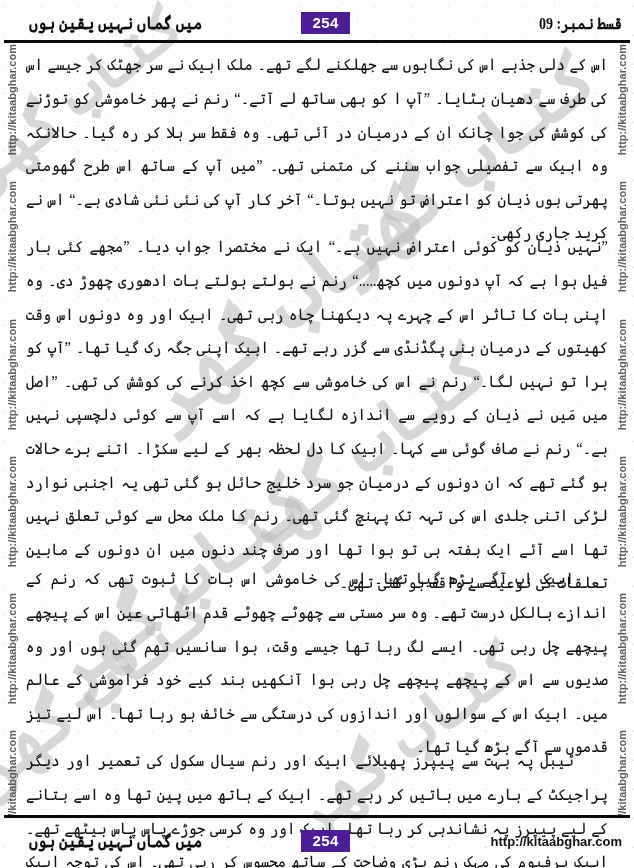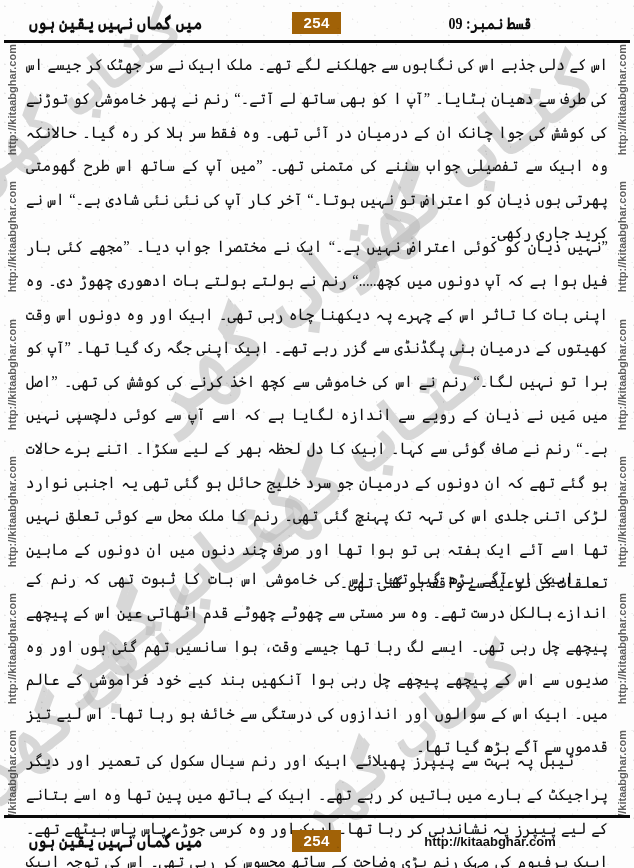--- a/index.html
+++ b/index.html
@@ -50,32 +50,32 @@
   }
   .band--header { top: 6px; }
   .band--footer { top: 824px; }
 
   .band-side {
     width: 228px;
     flex: 0 0 228px;
     display: flex;
     align-items: center;
   }
-  .band-side--start { justify-content: center; padding-right: 30px; }
+  .band-side--start { justify-content: flex-start; padding-right: 12px; }
   .band-side--end   { justify-content: flex-end;   padding-left: 29px; }
 
   .band-center {
     flex: 1 1 auto;
     display: flex;
     justify-content: center;
     align-items: center;
   }
 
   .page-badge {
-    background: #a16207;
+    background: #4c1d95;
     color: #ffffff;
     font-family: "Liberation Sans", sans-serif;
     font-weight: bold;
     font-size: 15px;
     letter-spacing: .4px;
     padding: 3px 11px 4px 11px;
     line-height: 1;
     direction: ltr;
   }
 

